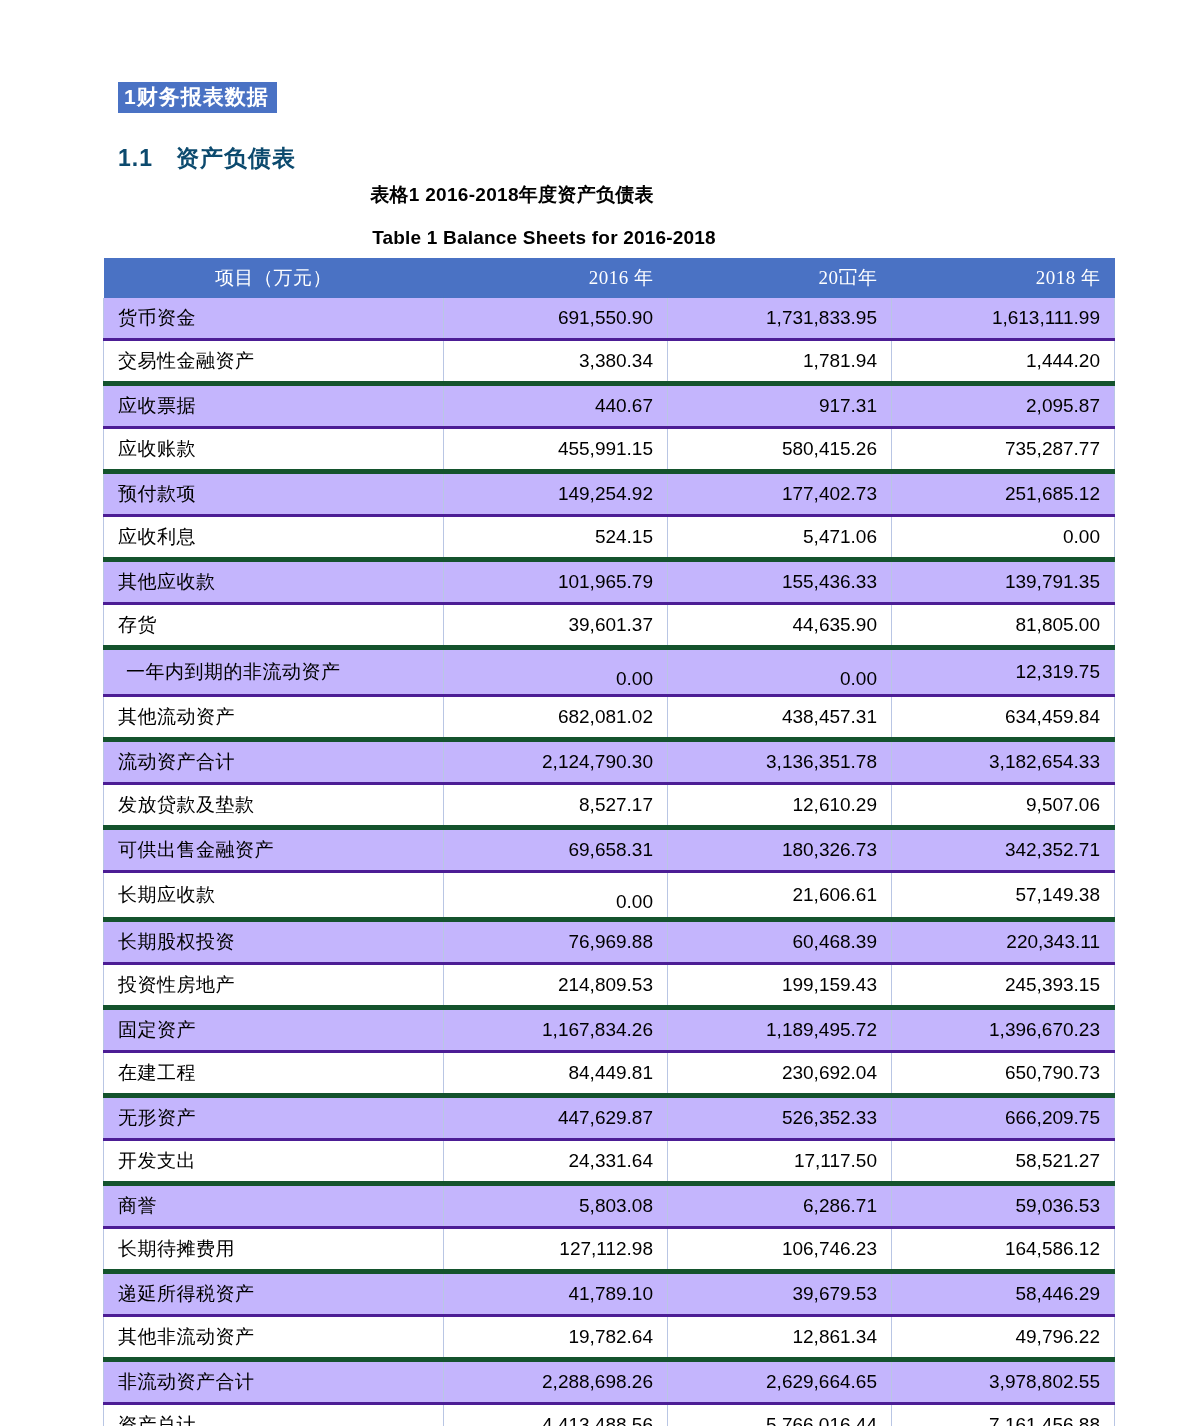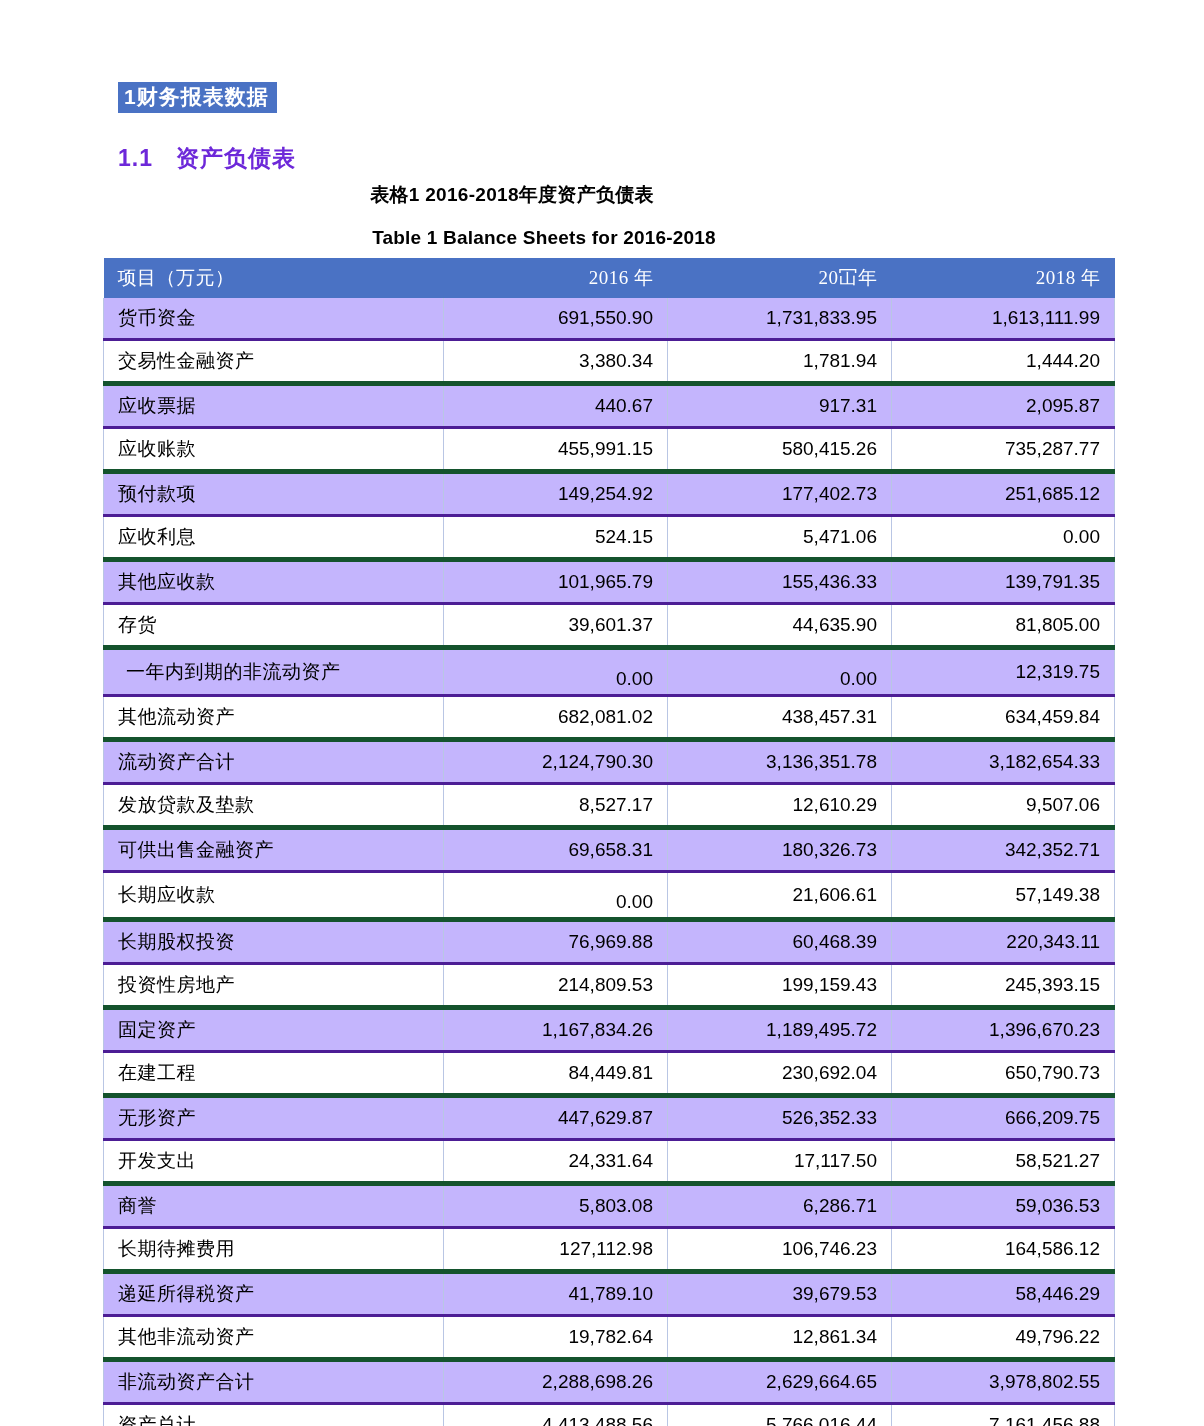--- a/index.html
+++ b/index.html
@@ -36,21 +36,21 @@
     font-weight: bold;
     letter-spacing: 1px;
     padding: 3px 8px 4px 6px;
     line-height: 1.15;
   }
   
   .h2 {
     position: absolute;
     left: 118px;
     top: 143px;
-    color: #6d28d9;
+    color: #0c4a6e;
     font-family: "Liberation Sans", sans-serif;
     font-size: 23px;
     font-weight: bold;
     letter-spacing: 1px;
   }
   .h2 .h2-num {
     display: inline-block;
     min-width: 58px;
   }
   
@@ -99,21 +99,21 @@
     background: #4a72c4;
     color: #ffffff;
     font-weight: normal;
     font-family: "Liberation Serif", serif;
     font-size: 19px;
     height: 40px;
     padding: 0 14px;
     border: none;
   }
   table.balance thead th.left {
-    text-align: left;
+    text-align: center;
     letter-spacing: 0.5px;
   }
   table.balance thead th.right {
     text-align: right;
     letter-spacing: 0.5px;
   }
   table.balance tbody td {
     height: 40px;
     font-size: 19px;
     padding: 0 14px;

